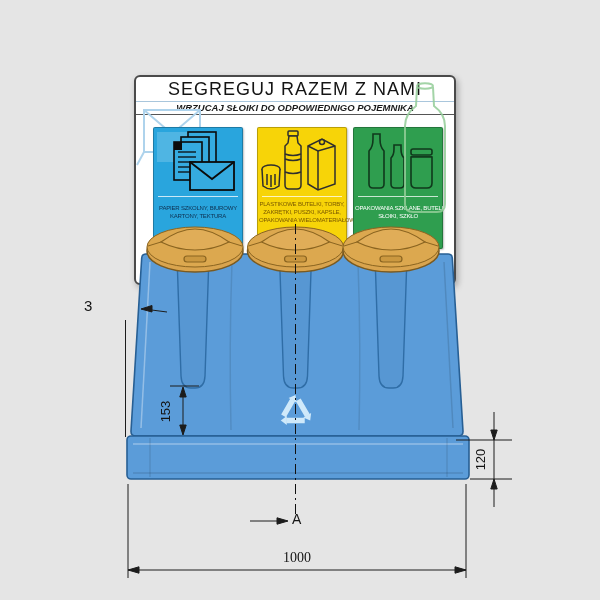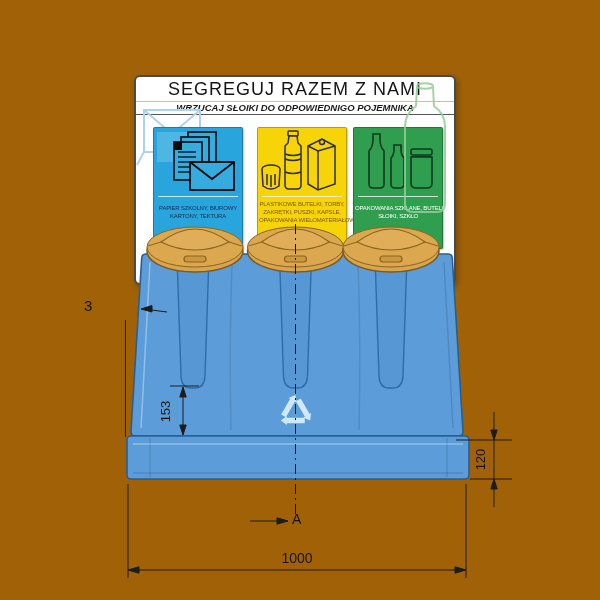--- a/index.html
+++ b/index.html
@@ -1,16 +1,16 @@
 <!DOCTYPE html>
 <html><head>
 <meta charset="utf-8">
 <style>
   html,body{margin:0;padding:0;background:#ffffff;}
-  #stage{position:relative;width:600px;height:600px;background:#a16207;overflow:hidden;
+  #stage{position:relative;width:600px;height:600px;background:#e5e5e5;overflow:hidden;
          font-family:"Liberation Sans", sans-serif;}
 
   
   .signboard{position:absolute;left:134px;top:75px;width:318px;height:206px;
              background:#ffffff;border:2px solid #4a4a4a;border-radius:6px;
              box-shadow:2px 3px 6px rgba(0,0,0,0.28);z-index:1;}
   .sign-title{position:absolute;left:0;top:2px;width:100%;text-align:center;
               font-size:18px;letter-spacing:1px;color:#141414;white-space:nowrap;}
   .title-rule{position:absolute;left:0;top:24px;width:100%;height:1px;background:#a9c6dc;}
   .sign-subtitle{position:absolute;left:0;top:25px;width:100%;text-align:center;
@@ -34,21 +34,21 @@
 
   
   .bottle-wm{position:absolute;left:0;top:0;width:600px;height:600px;z-index:2;pointer-events:none;}
   .bin-svg{position:absolute;left:0;top:0;width:600px;height:600px;z-index:3;}
 
   
   .dim{position:absolute;z-index:4;color:#141414;font-size:13px;}
   .dim-3{left:84px;top:297px;font-size:15px;}
   .dim-153{left:141px;top:404px;width:48px;text-align:center;transform:rotate(-90deg);}
   .dim-120{left:456px;top:452px;width:48px;text-align:center;transform:rotate(-90deg);}
-  .dim-1000{left:275px;top:550px;width:44px;text-align:center;font-size:14px;}
+  .dim-1000{left:275px;top:550px;width:44px;text-align:center;font-size:14px;font-family:Liberation Serif, serif;}
   .dim-A{left:292px;top:511px;font-size:14px;}
 </style>
 </head>
 <body>
 
 <div id="stage">
 
   <div class="signboard">
     <svg class="wm-svg" viewBox="0 0 318 206">
       <g fill="none" stroke="#aed3ec" stroke-width="2">

